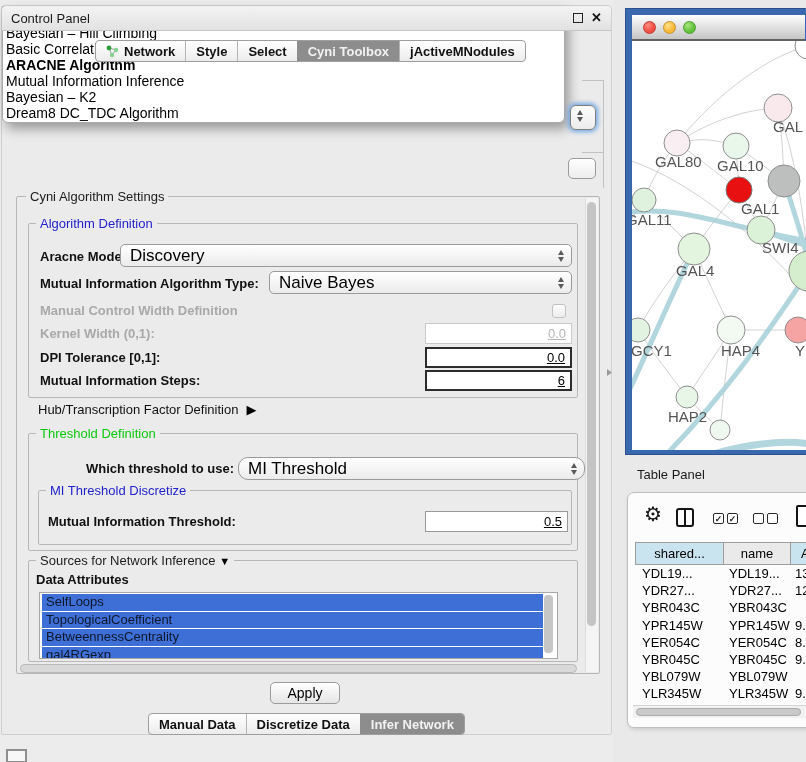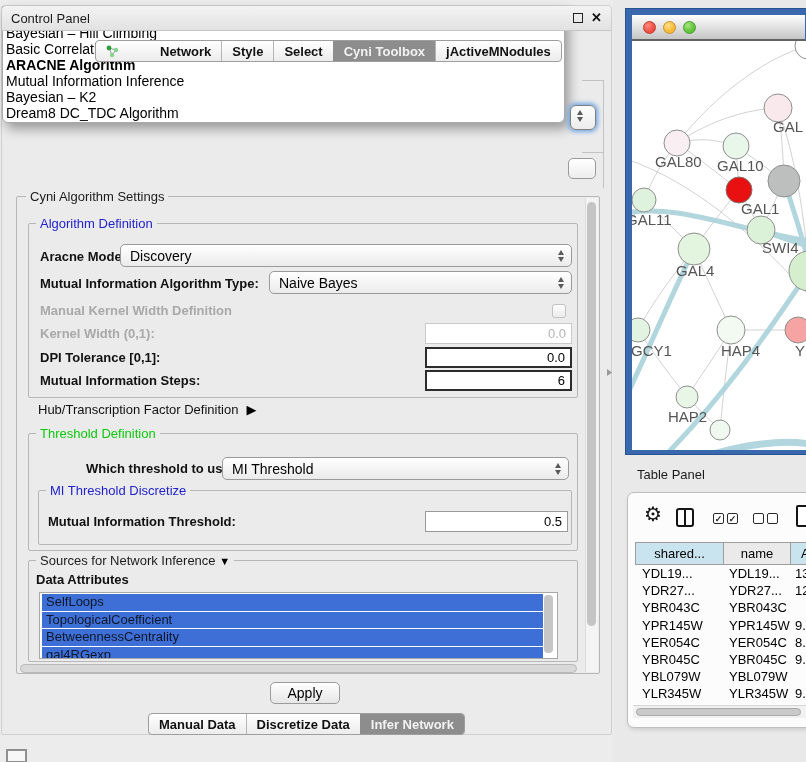--- a/index.html
+++ b/index.html
@@ -18,21 +18,21 @@
                  border-bottom:1px solid #c6c6c6; border-radius:4px 4px 0 0;text-align:center; }
   #cp-title { position:absolute; left:9px; top:5px; font-size:13px; color:#1b1b1b; }
   #float-icon { position:absolute; right:28px; top:7px; width:10px; height:10px; border:1.5px solid #222; }
   #close-icon { position:absolute; right:9px; top:4px; font-size:13px; font-weight:bold; color:#111; }
 
   
   .segmented { display:flex; border:1px solid #9e9e9e; border-radius:4px; overflow:hidden;
                background:linear-gradient(#ffffff,#ececec); height:22px; }
   .seg-item { display:flex; align-items:center; justify-content:center; font-size:13px; font-weight:bold;
               color:#111; border-left:1px solid #b5b5b5; padding:0 10px; white-space:nowrap; cursor:default; }
-  .seg-item:first-child { border-left:none;gap:36px; }
+  .seg-item:first-child { border-left:none; }
   .seg-item.selected { background:#8d8d8d; color:#f2f2f2; border-left-color:#8d8d8d; }
   #top-tabs { left:93px; top:34px; }
   #bottom-tabs { left:146px; top:707px; }
   .net-icon { width:13px; height:13px; margin-right:5px; }
 
   
   #frag-vline { left:601px; top:74px; width:1px; height:108px; background:#c2c2c2; }
   #frag-h1 { left:580px; top:74px; width:21px; height:1px; background:#c2c2c2; }
   #frag-h2 { left:580px; top:146px; width:21px; height:1px; background:#c2c2c2; }
   #frag-combo-blue { left:568px; top:99px; width:26px; height:25px; border:1px solid #7f7f7f; border-radius:6px;
@@ -54,29 +54,29 @@
   .group-label { position:absolute; background:#ebebeb; padding:0 4px; font-size:13px; white-space:nowrap; }
   .lbl-black { color:#1c1c1c; }
   .lbl-blue { color:#2222cc; }
   .lbl-green { color:#0cc90c; }
 
   .fldlabel { position:absolute; font-size:13px; font-weight:bold; color:#111; white-space:nowrap; }
   .fldlabel.disabled { color:#a9a9a9; }
 
   .combo { position:absolute; border:1px solid #9a9a9a; border-radius:5px;
            background:linear-gradient(#ffffff,#ebebeb); display:flex; align-items:center; }
-  .combo .val { flex:1; font-size:14px; color:#000; padding-left:9px; }
+  .combo .val { flex:1; font-size:17px; color:#000; padding-left:9px; }
   .steppers { display:flex; flex-direction:column; align-items:center; margin-right:7px; gap:2px; }
   .tri-up { width:0; height:0; border-left:3.5px solid transparent; border-right:3.5px solid transparent;
             border-bottom:5px solid #5a5a5a; }
   .tri-dn { width:0; height:0; border-left:3.5px solid transparent; border-right:3.5px solid transparent;
             border-top:5px solid #5a5a5a; }
 
   .tfield { position:absolute; font-family:"Liberation Sans",sans-serif; font-size:13px; text-align:right;
-            padding-right:5px; background:#ffffff; }
+            padding-right:5px; background:#ffffff;text-decoration:underline; }
   .tfield.strong { border:2px solid #2c2c2c; color:#000; }
   .tfield.normal { border:1px solid #999; color:#000; }
   .tfield.disabled { border:1px solid #c9c9c9; color:#b4b4b4; }
 
   #manual-kernel-checkbox { left:550px; top:298px; width:14px; height:14px; border:1px solid #c2c2c2;
                             border-radius:3px; background:linear-gradient(#fdfdfd,#ececec); }
 
   #hub-row { left:36px; top:396px; font-size:13px; color:#111; }
   #hub-arrow { font-size:13px; margin-left:8px; color:#000; }
   #sources-arrow { font-size:11px; color:#000; }
@@ -216,41 +216,41 @@
 
     <span class="fldlabel" style="left:38px;top:270px;">Mutual Information Algorithm Type:</span>
     <div class="combo" style="left:267px;top:265px;width:303px;height:23px;">
       <span class="val">Naive Bayes</span>
       <span class="steppers">
           <span class="tri-up"></span>
           <span class="tri-dn"></span>
         </span>
     </div>
 
-    <span class="fldlabel disabled" style="left:38px;top:297px;">Manual Kernel Width Definition</span>
+    <span class="fldlabel disabled" style="left:38px;top:297px;">Manual Control Width Definition</span>
     <div id="manual-kernel-checkbox" class="abs"></div>
 
     <span class="fldlabel disabled" style="left:38px;top:320px;">Kernel Width (0,1):</span>
     <input class="tfield disabled" style="left: 423px; top: 317px; width: 147px; height: 21px;" readonly="" value="0.0">
 
     <span class="fldlabel" style="left:38px;top:344px;">DPI Tolerance [0,1]:</span>
     <input class="tfield strong" style="left: 423px; top: 341px; width: 147px; height: 21px;" readonly="" value="0.0">
 
     <span class="fldlabel" style="left:38px;top:367px;">Mutual Information Steps:</span>
     <input class="tfield strong" style="left: 423px; top: 364px; width: 147px; height: 21px;" readonly="" value="6">
 
     <div id="hub-row" class="abs">
       <span>Hub/Transcription Factor Definition</span><span id="hub-arrow">▶</span>
     </div>
 
     <div class="group" style="left:26px;top:427px;width:550px;height:118px;"></div>
     <span class="group-label lbl-green" style="left:34px;top:420px;">Threshold Definition</span>
 
     <span class="fldlabel" style="left:84px;top:455px;">Which threshold to use:</span>
-    <div class="combo" style="left:220px;top:451px;width:347px;height:23px;">
+    <div class="combo" style="left:236px;top:451px;width:347px;height:23px;border-radius:10px;">
       <span class="val">MI Threshold</span>
       <span class="steppers">
           <span class="tri-up"></span>
           <span class="tri-dn"></span>
         </span>
     </div>
 
     <div class="group" style="left:36px;top:484px;width:534px;height:55px;"></div>
     <span class="group-label lbl-blue" style="left:44px;top:477px;">MI Threshold Discretize</span>
     <span class="fldlabel" style="left:46px;top:508px;">Mutual Information Threshold:</span>

